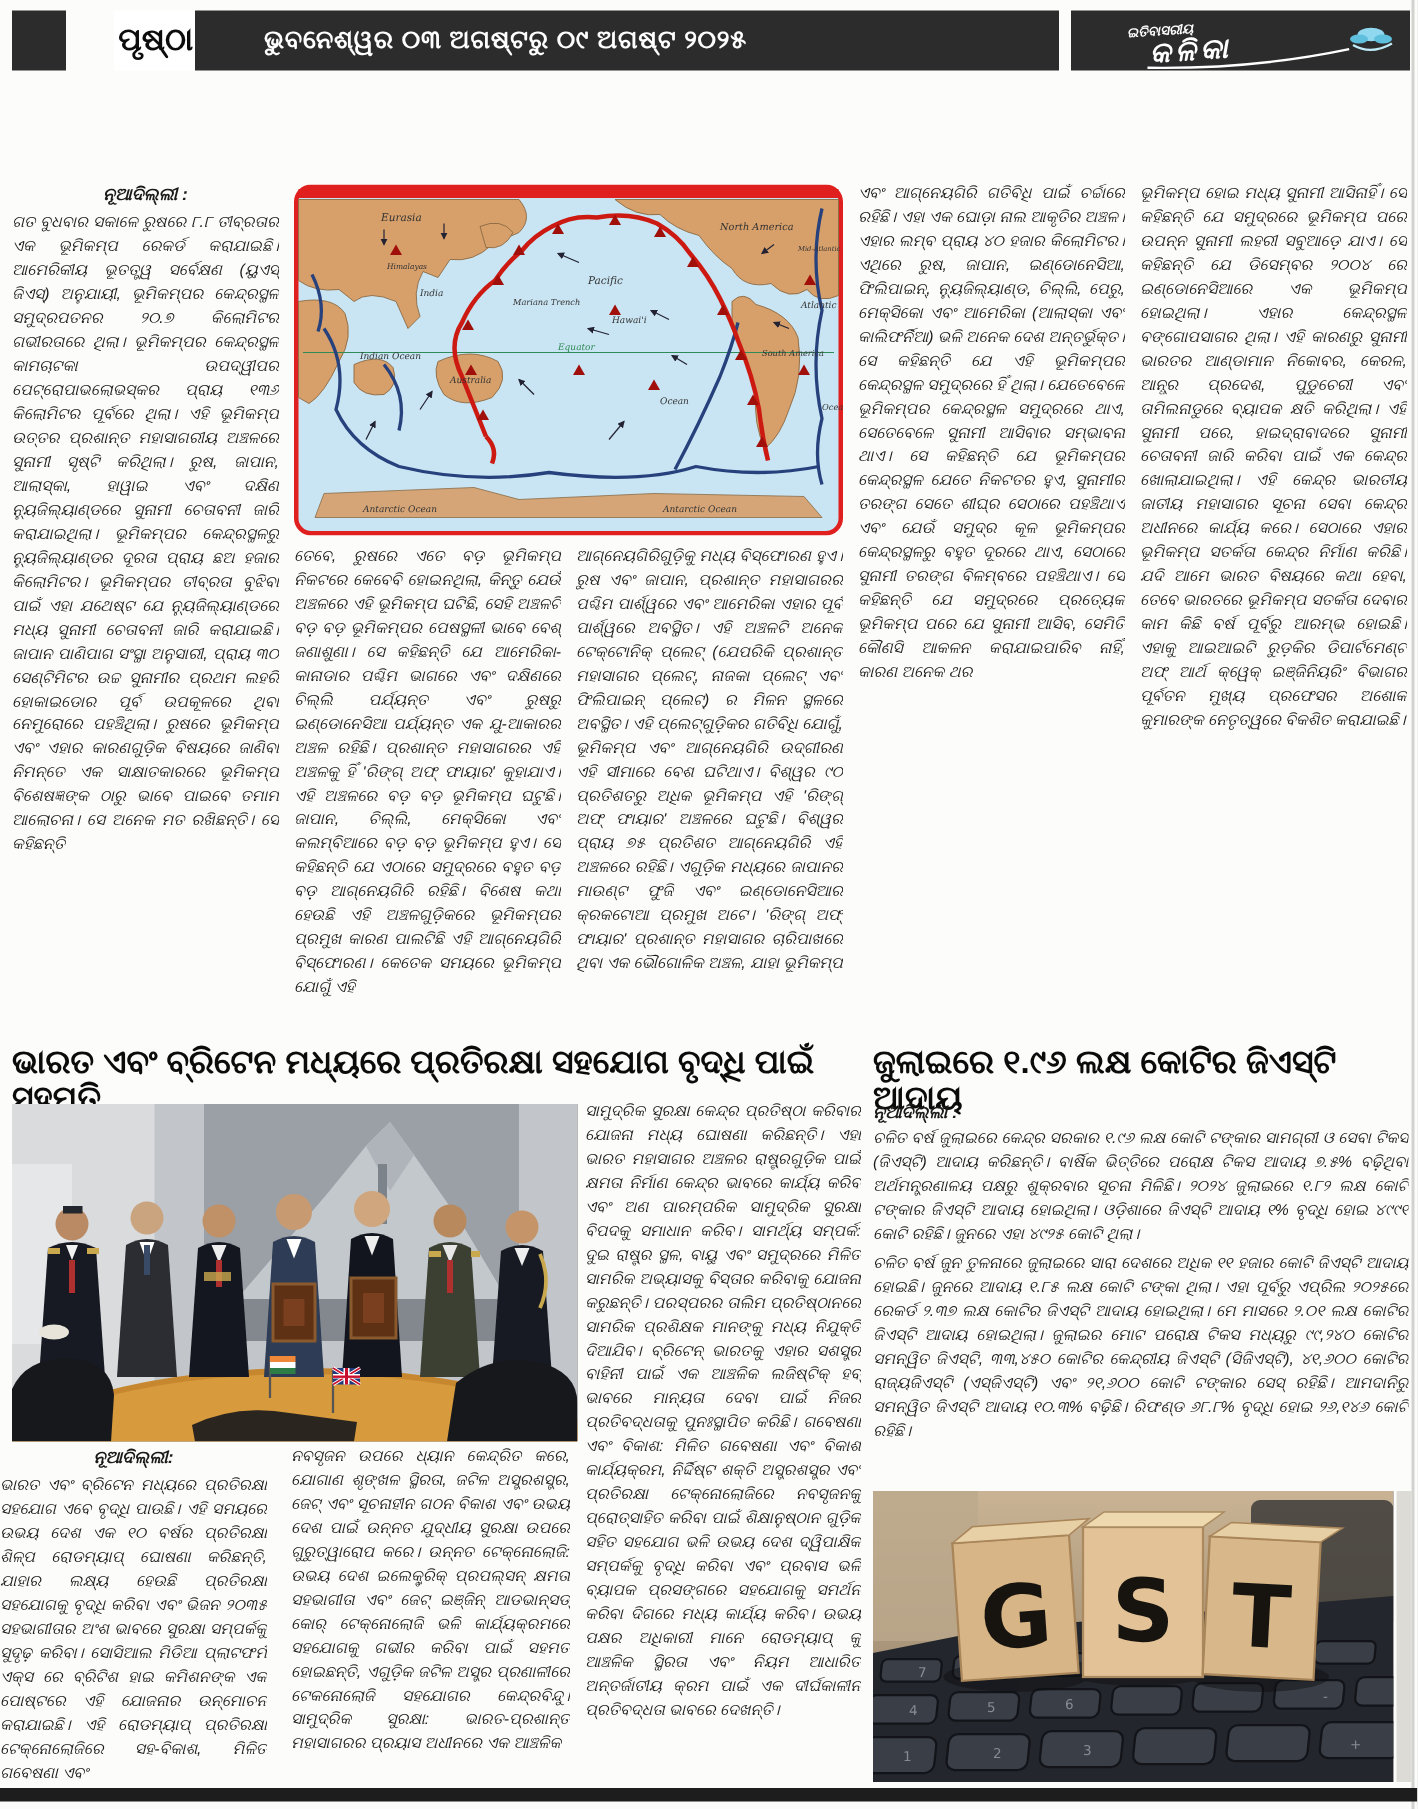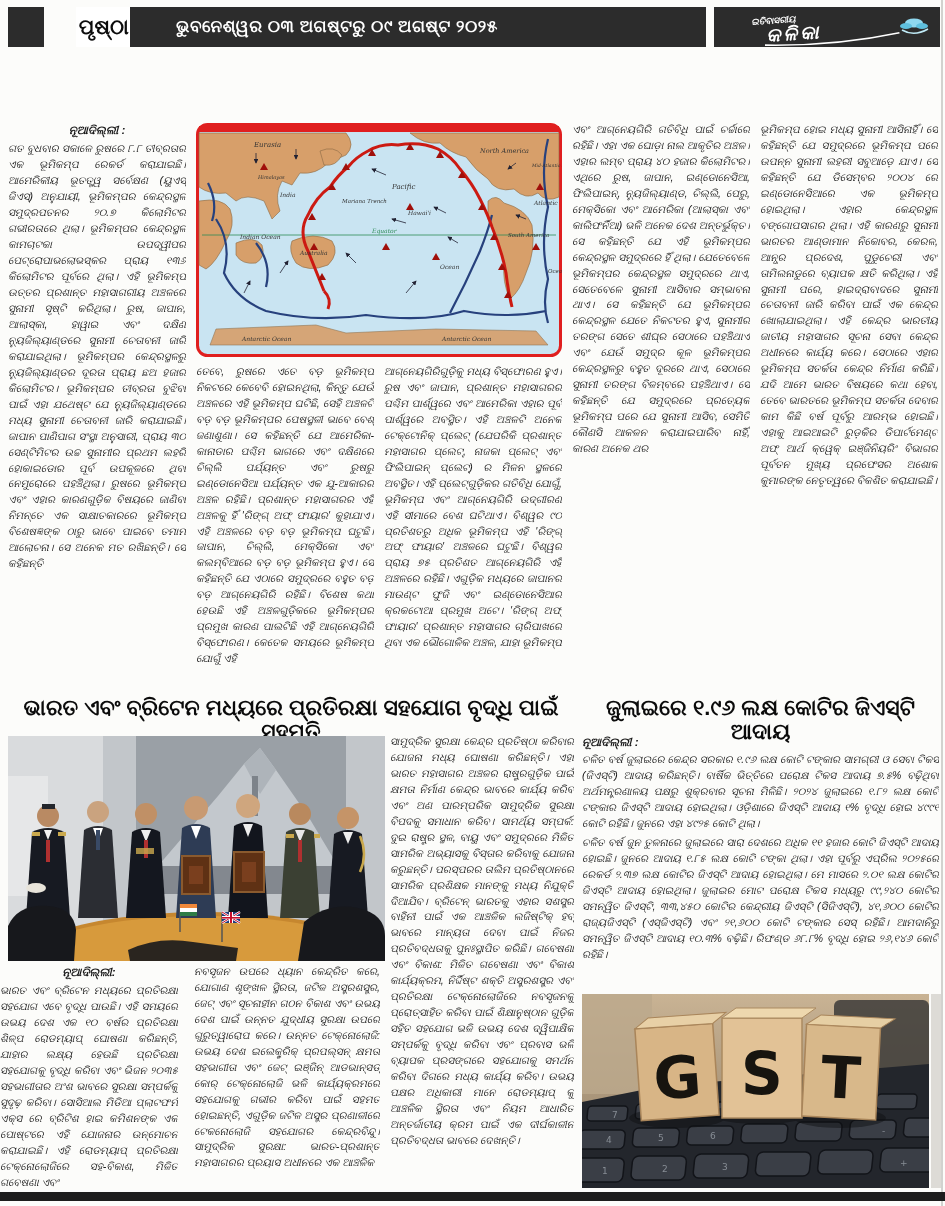--- a/index.html
+++ b/index.html
@@ -8,21 +8,21 @@
   .abs{position:absolute;}
   
   .hdr-sq{background:#2c2c2c;}
   .hdr-bar{background:#2c2c2c;color:#fff;display:flex;align-items:center;}
   .hdr-page{background:#fff;color:#0c0c0c;font-weight:bold;font-size:21px;
             display:flex;align-items:center;justify-content:center;}
   .hdr-date{font-weight:bold;font-size:17px;padding-left:46px;letter-spacing:.5px;text-align:center;}
   
   .headline1{font-size:33px;font-weight:bold;text-align:center;line-height:1.05;
              color:#0b0b0b;letter-spacing:0;}
-  .headline2{font-size:22px;font-weight:bold;text-align:center;color:#0b0b0b;line-height:1.1;}
+  .headline2{font-size:22px;font-weight:bold;text-align:left;color:#0b0b0b;line-height:1.1;}
   
   .col{font-size:10.5px;line-height:1.52;text-align:justify;overflow:hidden;
        color:#1a1a1a;word-break:break-word;font-style:italic;}
   .dateline{font-weight:bold;text-align:center;font-size:11.5px;margin-bottom:2px;}
   .dateline-left{font-weight:bold;text-align:left;font-size:11.5px;margin-bottom:1px;}
   .para{margin:0 0 3px 0;text-indent:0;}
   .photo-frame{background:#777;overflow:hidden;}
   .right-strip{background:#dddbd6;}
   .page-edge{background:#d2d2cf;}
   .bottom-bar{background:#1d1d1d;}

